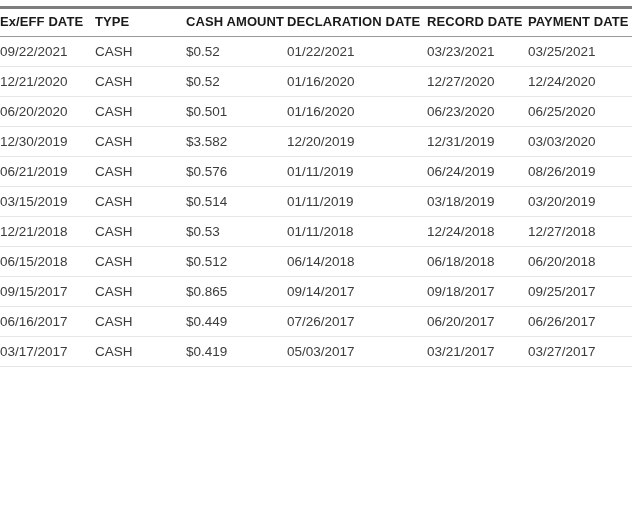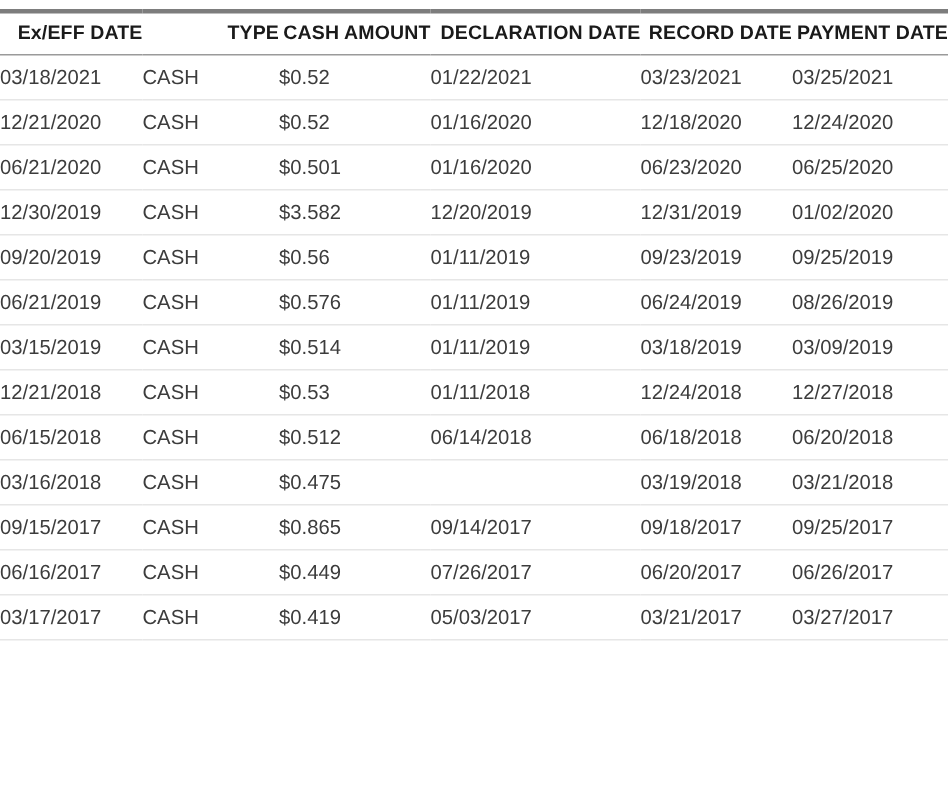--- a/index.html
+++ b/index.html
@@ -34,21 +34,21 @@
   col.c-type     { width: 91px; }
   col.c-amount   { width: 101px; }
   col.c-decl     { width: 140px; }
   col.c-record   { width: 101px; }
   col.c-payment  { width: 104px; }
 
   thead th {
     font-size: 13px;
     font-weight: bold;
     color: #1a1a1a;
-    text-align: right;
+    text-align: left;
     letter-spacing: 0.1px;
     white-space: nowrap;
     padding: 5px 0 7px 0;
     border-top: 3px solid #7d7d7d;
     border-bottom: 1px solid #9a9a9a;
     vertical-align: bottom;
   }
 
   tbody td {
     font-size: 13.5px;
@@ -86,98 +86,82 @@
           <th>Ex/EFF DATE</th>
           <th>TYPE</th>
           <th>CASH AMOUNT</th>
           <th>DECLARATION DATE</th>
           <th>RECORD DATE</th>
           <th>PAYMENT DATE</th>
         </tr>
     </thead>
     <tbody>
         <tr>
-          <td>03/18/2021</td>
+          <td>09/22/2021</td>
           <td>CASH</td>
           <td>$0.52</td>
           <td>01/22/2021</td>
           <td>03/23/2021</td>
           <td>03/25/2021</td>
         </tr>
         <tr>
           <td>12/21/2020</td>
           <td>CASH</td>
           <td>$0.52</td>
           <td>01/16/2020</td>
-          <td>12/18/2020</td>
+          <td>12/27/2020</td>
           <td>12/24/2020</td>
         </tr>
         <tr>
-          <td>06/21/2020</td>
+          <td>06/20/2020</td>
           <td>CASH</td>
           <td>$0.501</td>
           <td>01/16/2020</td>
           <td>06/23/2020</td>
           <td>06/25/2020</td>
         </tr>
         <tr>
           <td>12/30/2019</td>
           <td>CASH</td>
           <td>$3.582</td>
           <td>12/20/2019</td>
           <td>12/31/2019</td>
-          <td>01/02/2020</td>
-        </tr>
-        <tr>
-          <td>09/20/2019</td>
-          <td>CASH</td>
-          <td>$0.56</td>
-          <td>01/11/2019</td>
-          <td>09/23/2019</td>
-          <td>09/25/2019</td>
+          <td>03/03/2020</td>
         </tr>
         <tr>
           <td>06/21/2019</td>
           <td>CASH</td>
           <td>$0.576</td>
           <td>01/11/2019</td>
           <td>06/24/2019</td>
           <td>08/26/2019</td>
         </tr>
         <tr>
           <td>03/15/2019</td>
           <td>CASH</td>
           <td>$0.514</td>
           <td>01/11/2019</td>
           <td>03/18/2019</td>
-          <td>03/09/2019</td>
+          <td>03/20/2019</td>
         </tr>
         <tr>
           <td>12/21/2018</td>
           <td>CASH</td>
           <td>$0.53</td>
           <td>01/11/2018</td>
           <td>12/24/2018</td>
           <td>12/27/2018</td>
         </tr>
         <tr>
           <td>06/15/2018</td>
           <td>CASH</td>
           <td>$0.512</td>
           <td>06/14/2018</td>
           <td>06/18/2018</td>
           <td>06/20/2018</td>
-        </tr>
-        <tr>
-          <td>03/16/2018</td>
-          <td>CASH</td>
-          <td>$0.475</td>
-          <td class="cell-empty"></td>
-          <td>03/19/2018</td>
-          <td>03/21/2018</td>
         </tr>
         <tr>
           <td>09/15/2017</td>
           <td>CASH</td>
           <td>$0.865</td>
           <td>09/14/2017</td>
           <td>09/18/2017</td>
           <td>09/25/2017</td>
         </tr>
         <tr>

